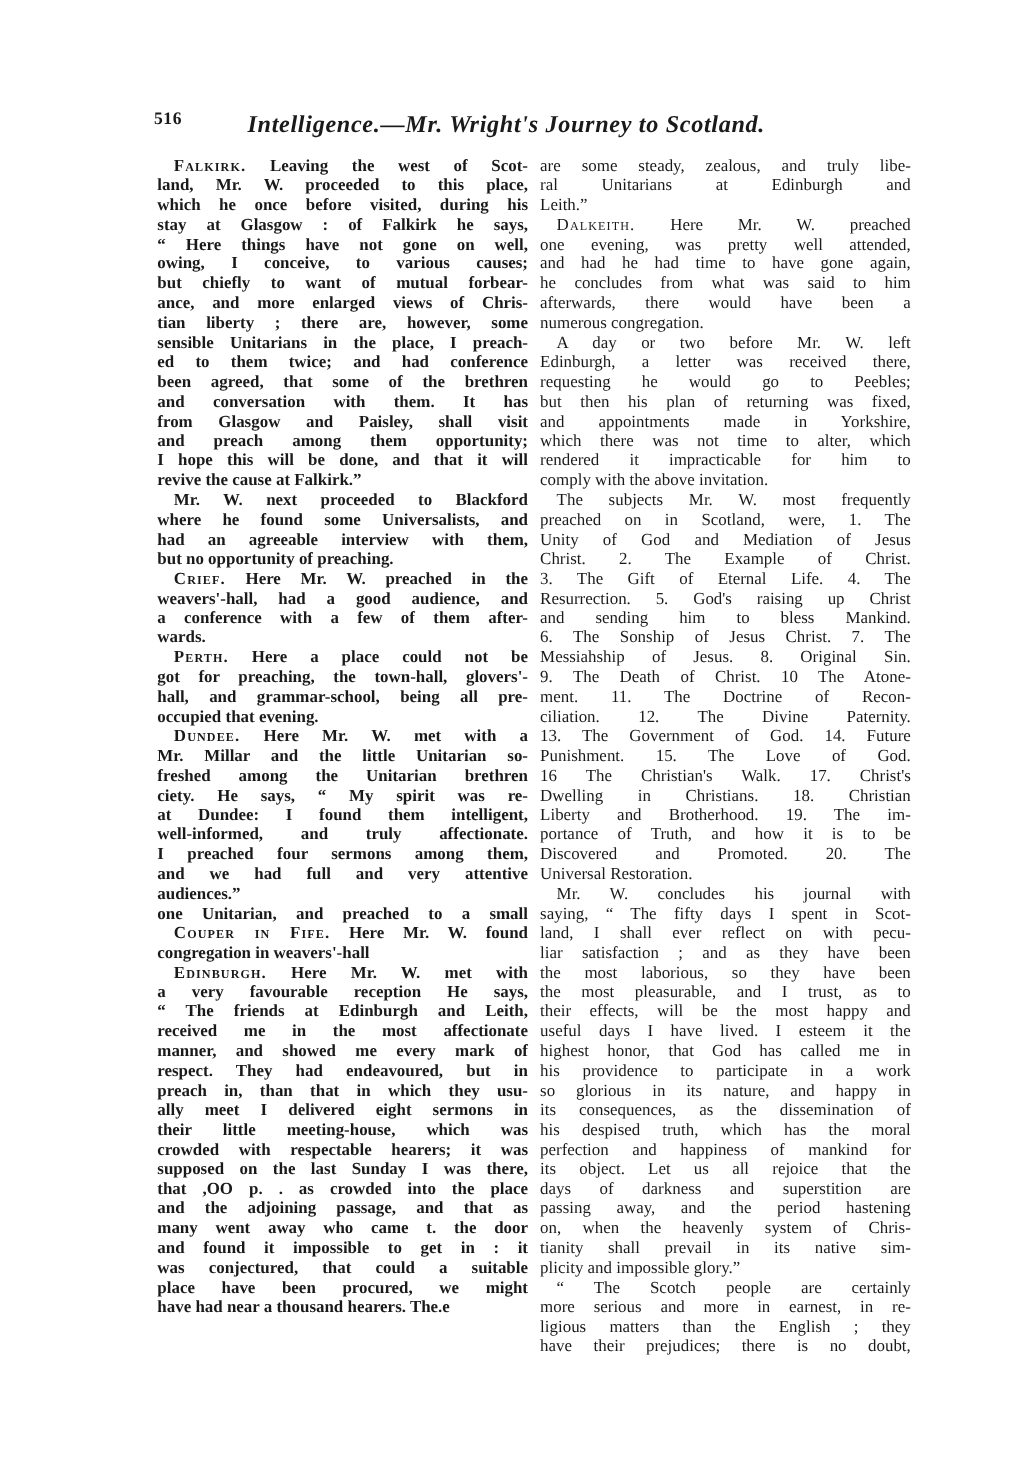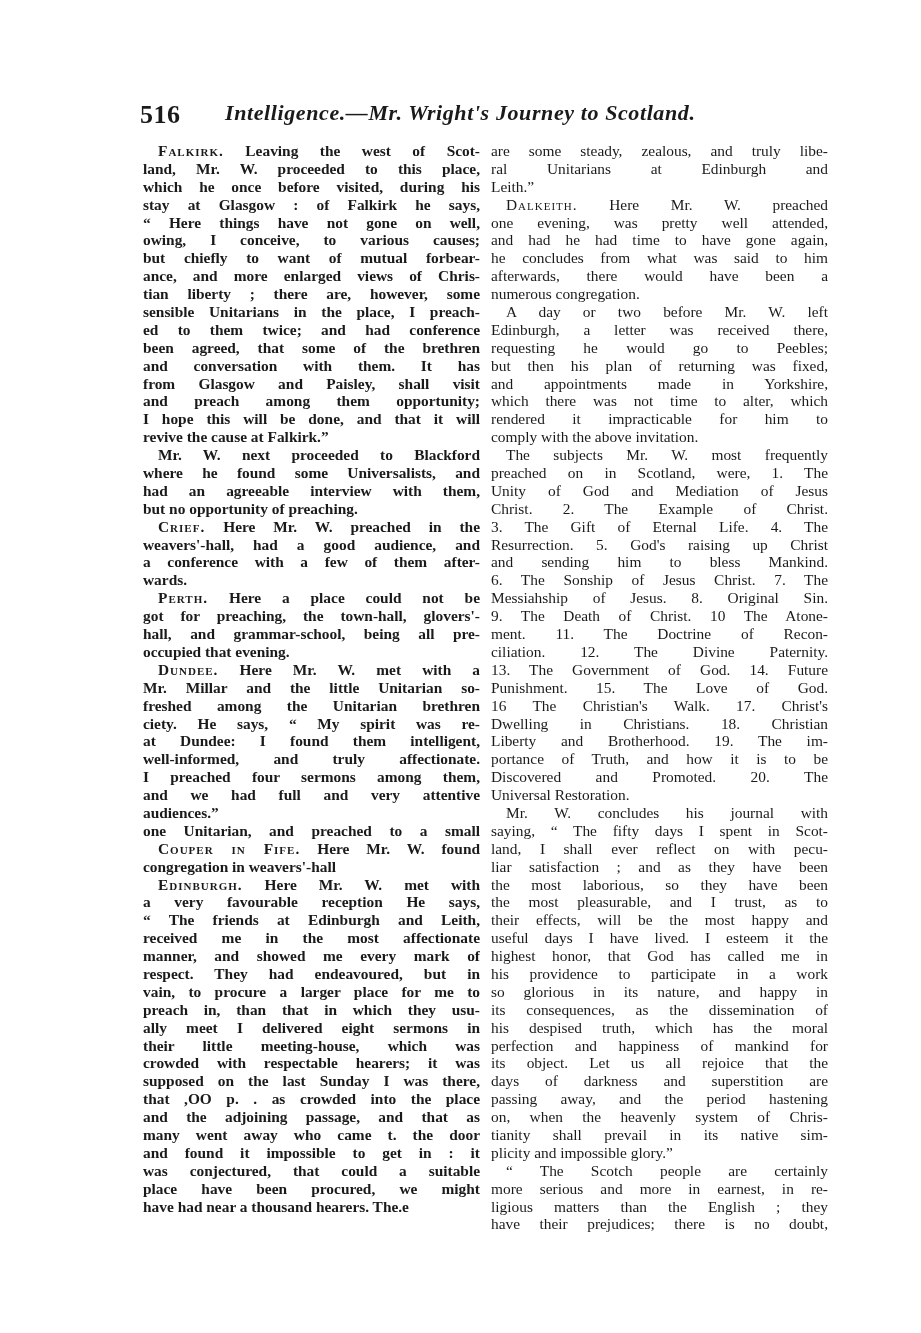--- a/index.html
+++ b/index.html
@@ -19,21 +19,21 @@
       position: absolute;
       left: 140px;
       top: 100px;
       width: 700px;
       height: 34px;
     }
     .page-number {
       position: absolute;
       left: 0;
       top: 0;
-      font-size: 26px;
+      font-size: 16px;
       font-weight: bold;
       letter-spacing: 0.5px;
     }
     .running-title {
       position: absolute;
       left: 85px;
       top: 0;
       font-size: 22px;
       font-style: italic;
       font-weight: bold;
@@ -116,21 +116,20 @@
     <span class="line last">audiences.”</span>
     <span class="line">one Unitarian, and preached to a small</span>
     <span class="line indent"><span class="sc">Couper in Fife.</span> Here Mr. W. found</span>
     <span class="line last">congregation in weavers'-hall</span>
     <span class="line indent"><span class="sc">Edinburgh.</span> Here Mr. W. met with</span>
     <span class="line">a very favourable reception He says,</span>
     <span class="line">“ The friends at Edinburgh and Leith,</span>
     <span class="line">received me in the most affectionate</span>
     <span class="line">manner, and showed me every mark of</span>
     <span class="line">respect. They had endeavoured, but in</span>
-    <span class="line">vain, to procure a larger place for me to</span>
     <span class="line">preach in, than that in which they usu-</span>
     <span class="line">ally meet I delivered eight sermons in</span>
     <span class="line">their little meeting-house, which was</span>
     <span class="line">crowded with respectable hearers; it was</span>
     <span class="line">supposed on the last Sunday I was there,</span>
     <span class="line">that ,OO p. . as crowded into the place</span>
     <span class="line">and the adjoining passage, and that as</span>
     <span class="line">many went away who came t. the door</span>
     <span class="line">and found it impossible to get in : it</span>
     <span class="line">was conjectured, that could a suitable</span>

